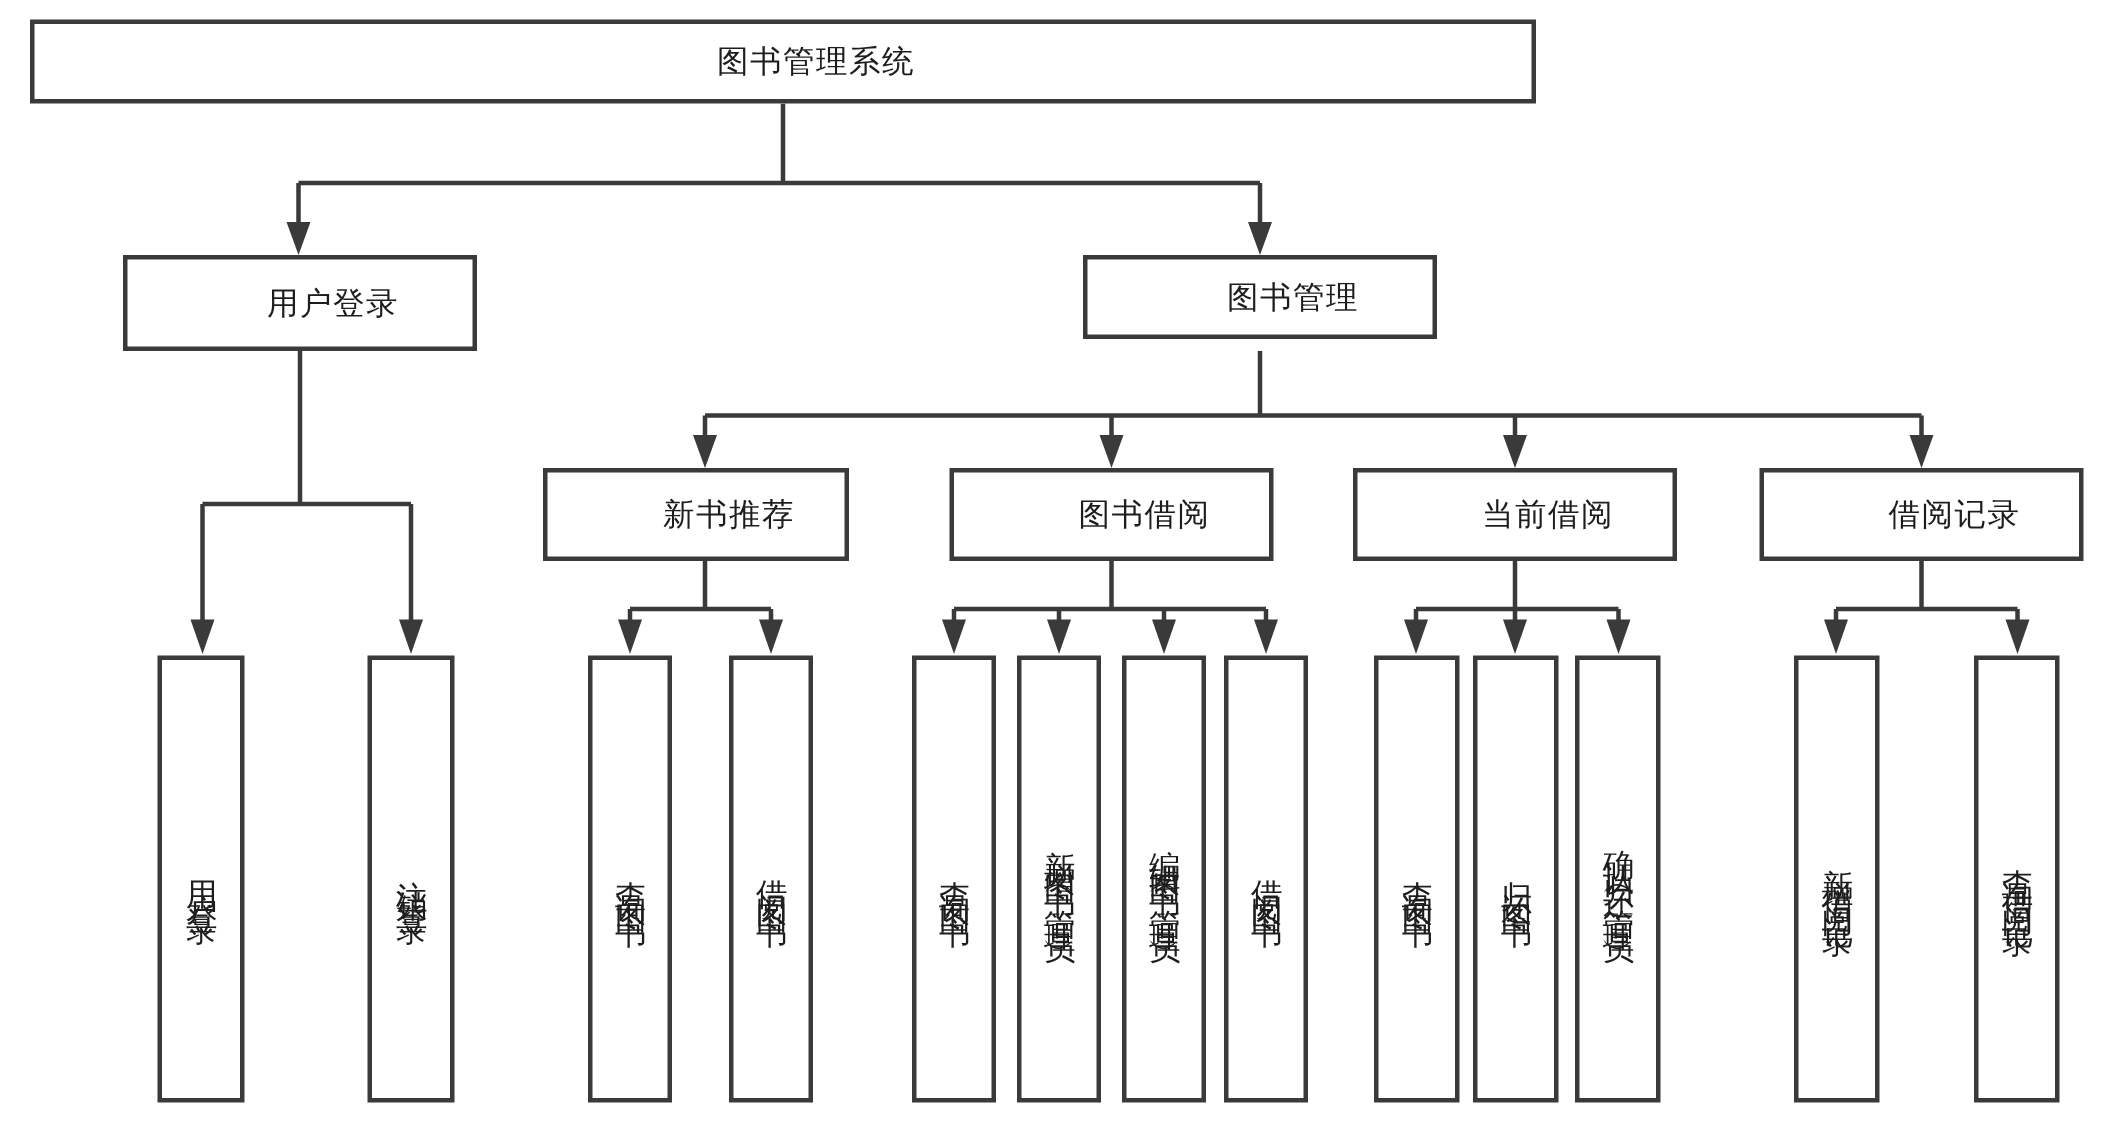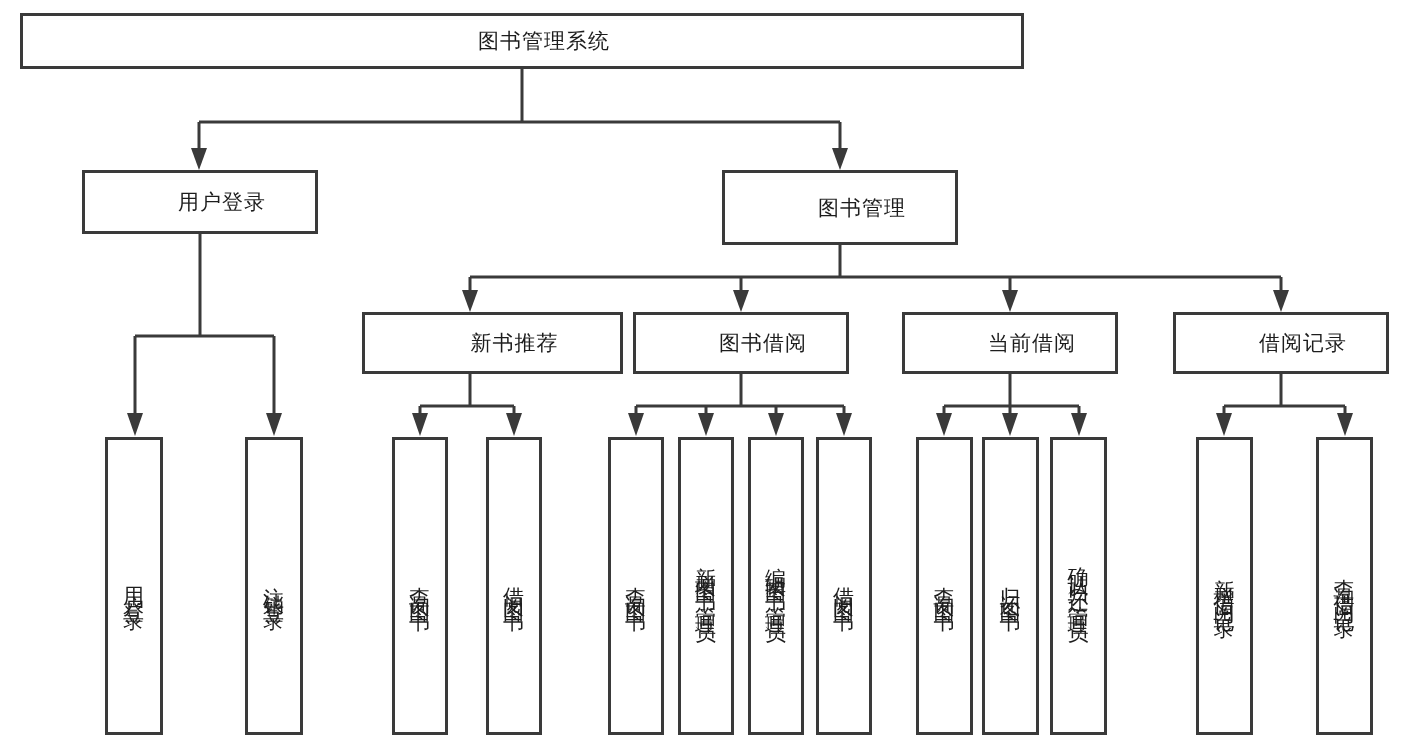--- a/index.html
+++ b/index.html
@@ -95,25 +95,25 @@
     </g>
   </svg>
 
   <div class="hbox" style="left:20px;top:13px;width:1004px;height:56px;">
     <span>图书管理系统</span>
   </div>
 
   <div class="hbox" style="left:82px;top:170px;width:236px;height:64px;">
     <span>用户登录</span>
   </div>
-  <div class="hbox" style="left:722px;top:170px;width:236px;height:75px;">
+  <div class="hbox" style="left:722px;top:170px;width:236px;height:56px;">
     <span>图书管理</span>
   </div>
 
-  <div class="hbox" style="left:362px;top:312px;width:261px;height:62px;">
+  <div class="hbox" style="left:362px;top:312px;width:204px;height:62px;">
     <span>新书推荐</span>
   </div>
   <div class="hbox" style="left:633px;top:312px;width:216px;height:62px;">
     <span>图书借阅</span>
   </div>
   <div class="hbox" style="left:902px;top:312px;width:216px;height:62px;">
     <span>当前借阅</span>
   </div>
   <div class="hbox" style="left:1173px;top:312px;width:216px;height:62px;">
     <span>借阅记录</span>

